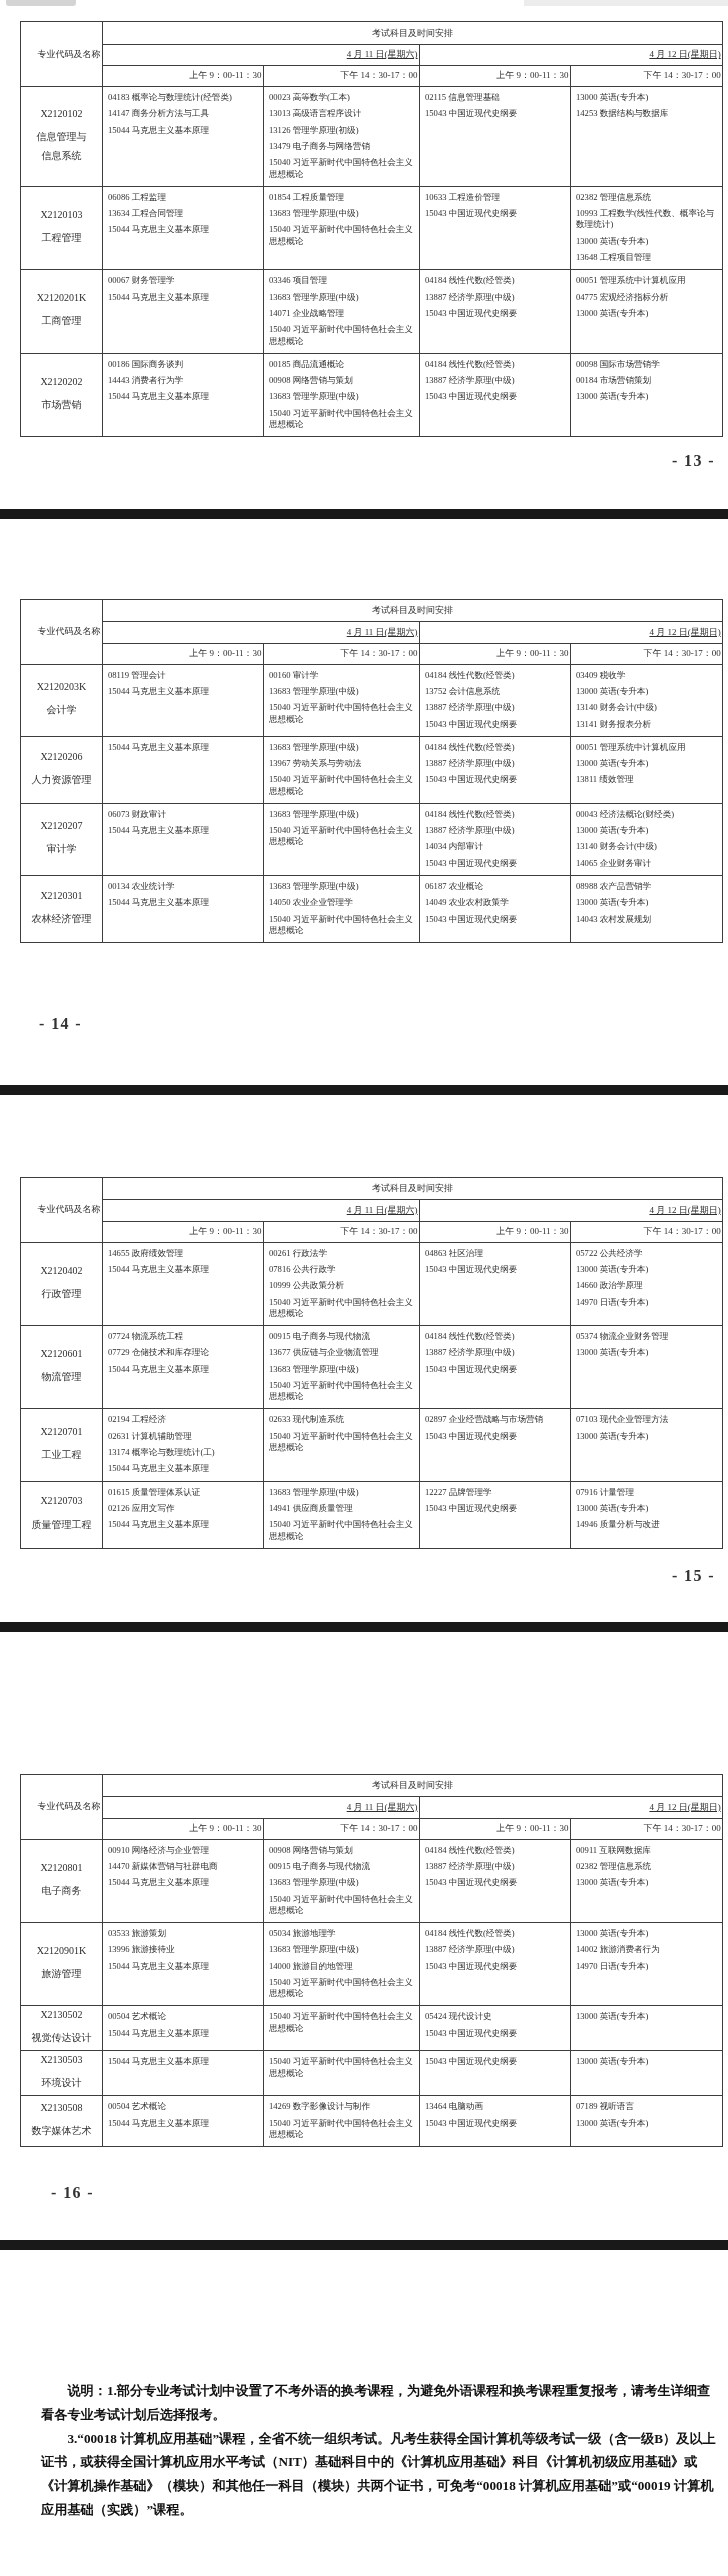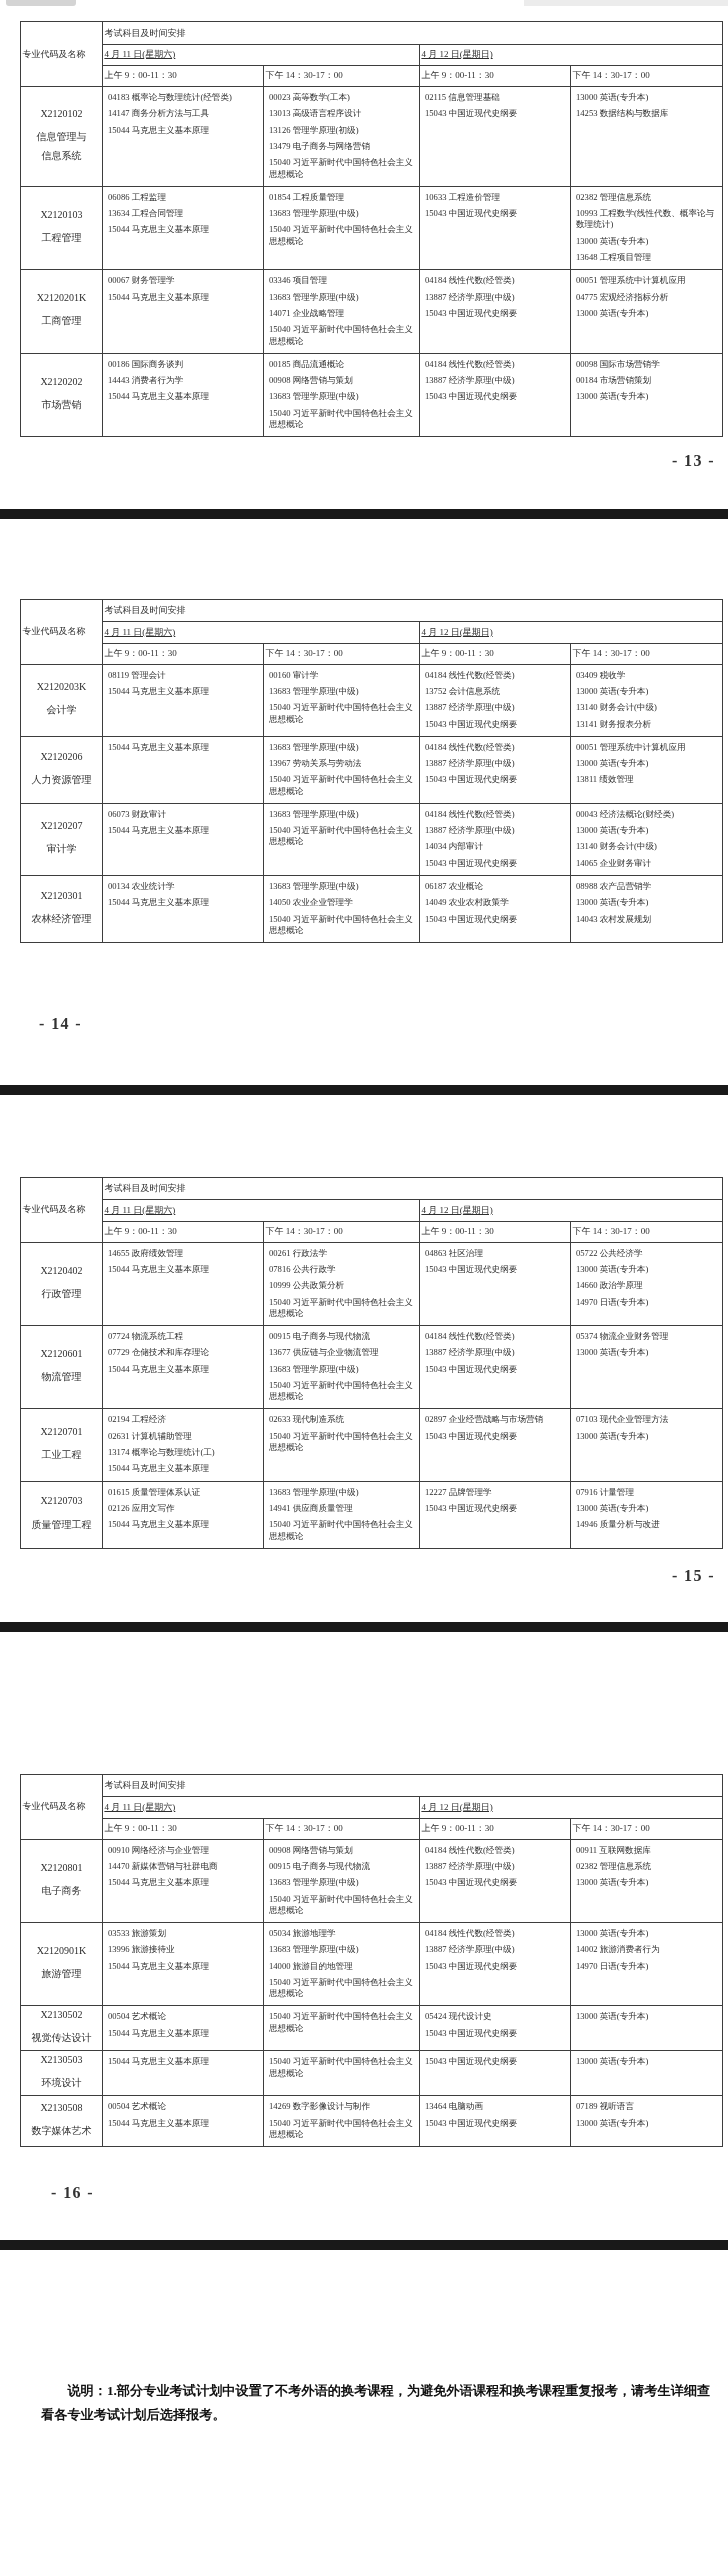--- a/index.html
+++ b/index.html
@@ -26,22 +26,22 @@
 
   table.sched{
     border-collapse:collapse;
     table-layout:fixed;
     width:701px;
     margin-left:20px;
     background:#fff;
   }
   .sched th,.sched td{border:0.7px solid #3d3d3d;}
   .sched{border:1.4px solid #333;}
-  .sched th{font-weight:400;font-size:9px;padding:2.9px 1.4px;text-align:left;color:#2e2e2e;}
-  .sched .sched-h{height:15.7px;}
+  .sched th{font-weight:400;font-size:9px;padding:2.9px 1.4px;text-align:right;color:#2e2e2e;}
+  .sched .sched-h{height:15.7px;text-align:center;}
   .sched .day-h{height:14.3px;text-decoration:underline;}
   .sched .time-h{height:14.3px;}
   .sched td.major{
     text-align:center;
     vertical-align:middle;
     font-size:10px;
     padding:2.9px 1.4px;
   }
   .major .code{line-height:1.2;margin-bottom:7.1px;}
   .major .mname{white-space:pre-line;line-height:1.9;}
@@ -635,15 +635,16 @@
       </table>
     </div>
   <div class="pagenum" style="top:552px;left:51px;">- 16 -</div>
 </section>
 
 <div class="pagebar"></div>
 
 <section class="page p17">
   <div class="notes">
     <p>说明：1.部分专业考试计划中设置了不考外语的换考课程，为避免外语课程和换考课程重复报考，请考生详细查看各专业考试计划后选择报考。</p>
+    <p>3.“00018 计算机应用基础”课程，全省不统一组织考试。凡考生获得全国计算机等级考试一级（含一级B）及以上证书，或获得全国计算机应用水平考试（NIT）基础科目中的《计算机应用基础》科目《计算机初级应用基础》或《计算机操作基础》（模块）和其他任一科目（模块）共两个证书，可免考“00018 计算机应用基础”或“00019 计算机应用基础（实践）”课程。</p>
   </div>
 </section>
 
 
 </body></html>

